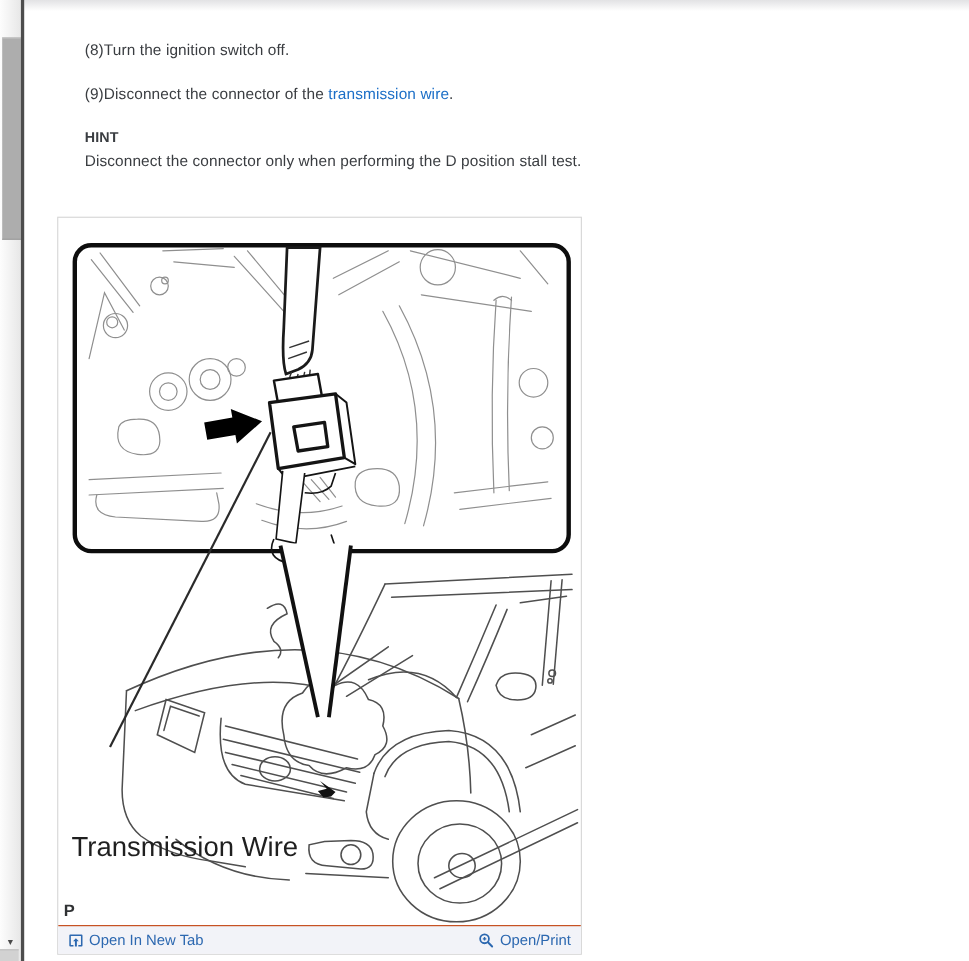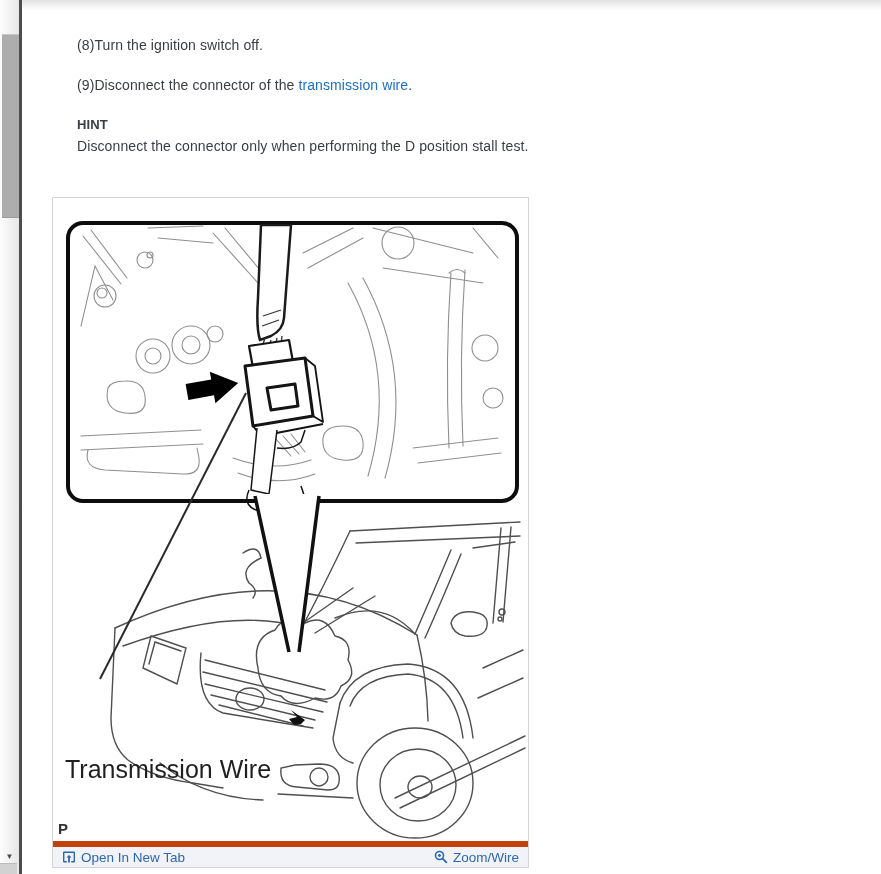--- a/index.html
+++ b/index.html
@@ -24,21 +24,21 @@
   .p-step9 { top:77px; }
   .p-hint-label { top:117px; font-weight:bold; font-size:13px; }
   .p-hint-text { top:138px; font-weight:normal; }
   .inline-link { color:#1c6fc7; text-decoration:none; cursor:pointer; }
   
   .figure-card { position:absolute; left:52px; top:197px; width:477px; height:671px;
                  background:#ffffff; border:1px solid #d5d5d5; }
   .figure-svg { position:absolute; left:0; top:0; width:475px; height:642px; display:block; }
   .page-marker { position:absolute; left:5px; top:622px; font-size:15px; font-weight:bold; color:#303234; }
   .figure-footer { position:absolute; left:0; bottom:0; width:475px; height:26px;
-                   background:#f2f3f8; border-top:6px solid #c2410c;
+                   background:#f2f3f8; border-top:1px solid #c2410c;
                    display:flex; align-items:center; justify-content:space-between; padding:0 9px; }
   .footer-link { display:flex; align-items:center; gap:5px; color:#2c68b0; font-size:13.5px;
                  text-decoration:none; cursor:pointer; }
   .footer-link svg { display:block; }
 </style>
 </head>
 <body>
 
 <div class="top-strip"></div>
 
@@ -199,16 +199,16 @@
       <span>Open In New Tab</span>
     </a>
     <a class="footer-link">
       <span>
         <svg width="14" height="14" viewBox="0 0 14 14">
           <circle cx="5.5" cy="5.5" r="4" fill="none" stroke="#2c68b0" stroke-width="1.6"></circle>
           <path d="M8.6 8.6 L12.4 12.4" stroke="#2c68b0" stroke-width="1.8" stroke-linecap="round"></path>
           <path d="M5.5 3.9v3.2 M3.9 5.5h3.2" stroke="#2c68b0" stroke-width="1.3"></path>
         </svg>
       </span>
-      <span>Zoom/Wire</span>
+      <span>Open/Print</span>
     </a>
   </div>
 </div>
 
 </body></html>

